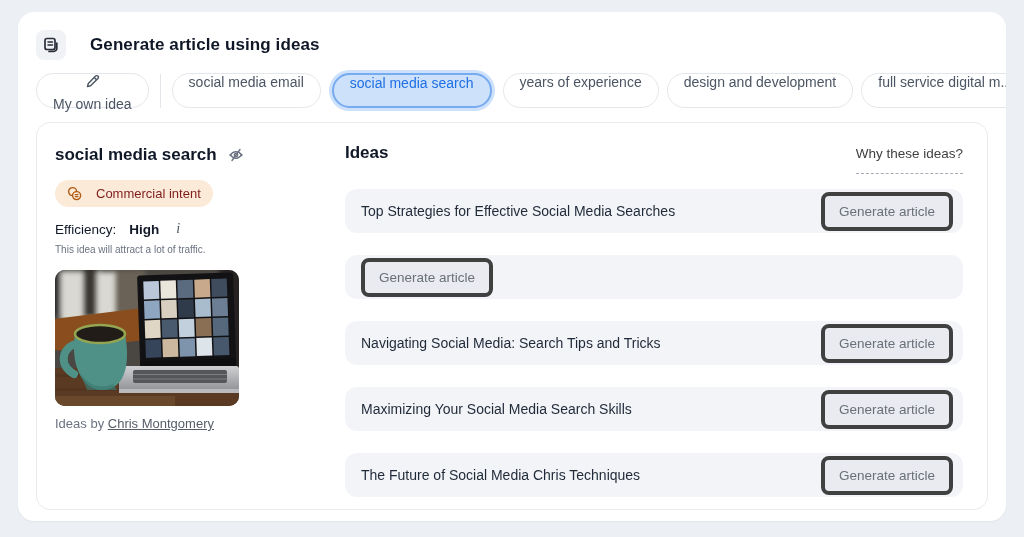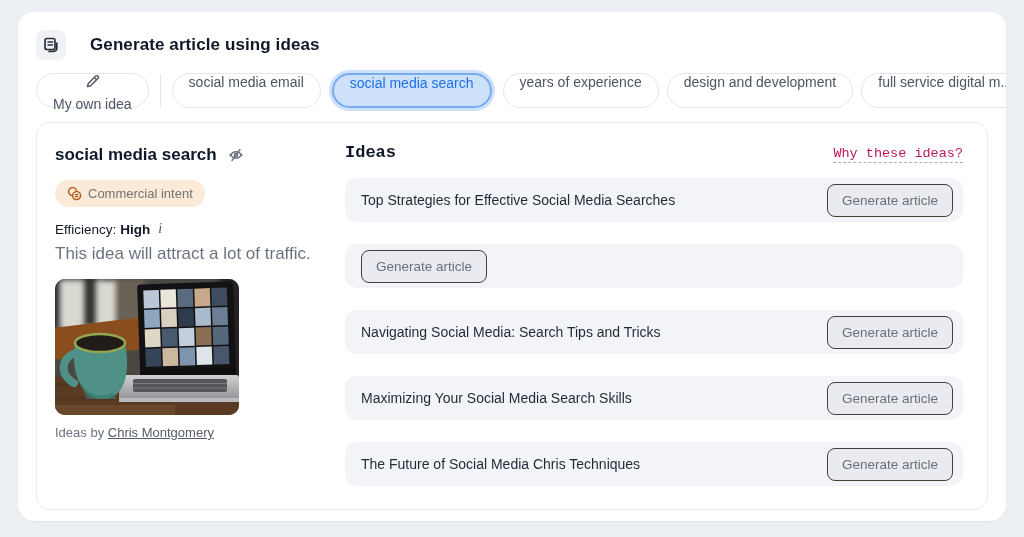--- a/index.html
+++ b/index.html
@@ -61,71 +61,71 @@
     border: 1px solid #E8EAEE;
     border-radius: 14px;
     background: #fff;
     display: flex;
   }
   .left-col { width: 306px; flex: 0 0 auto; padding: 22px 18px 20px 18px; }
   .idea-title-row { display: flex; align-items: center; gap: 10px; }
   .idea-title { font-size: 17px; font-weight: 700; color: #101828; }
   .badge {
     margin-top: 15px;
-    display: inline-flex; align-items: center; gap: 6px;
+    display: inline-flex; align-items: center; gap: 14px;
     background: #FBEAD7;
-    color: #737373;
+    color: #7f1d1d;
     font-size: 13px;
     padding: 6px 12px;
     border-radius: 999px;
   }
-  .eff-row { margin-top: 14px; font-size: 13.5px; color: #111827; display: flex; align-items: center; gap: 4px; }
+  .eff-row { margin-top: 14px; font-size: 13.5px; color: #111827; display: flex; align-items: center; gap: 13px; }
   .eff-row b { font-weight: 700; }
   .info-i {
     font-family: "Liberation Serif", serif;
     font-style: italic;
     font-size: 14px;
     color: #4B5563;
     margin-left: 4px;
     cursor: pointer;
   }
-  .eff-desc { margin-top: 7px; font-size: 17px; color: #6B7280; }
+  .eff-desc { margin-top: 7px; font-size: 10px; color: #6B7280; }
   .idea-image {
     margin-top: 15px;
     width: 184px; height: 136px;
     border-radius: 10px;
     overflow: hidden;
     display: block;
   }
   .img-caption { margin-top: 10px; font-size: 13px; color: #6B7280; }
   .img-caption a { color: #565D68; text-decoration: underline; cursor: pointer; margin-top: 32px; }
   
   .right-col { flex: 1; padding: 20px 24px 20px 2px; }
-  .ideas-hdr { display: flex; align-items: baseline; justify-content: space-between; font-family: Liberation Mono, monospace; }
+  .ideas-hdr { display: flex; align-items: baseline; justify-content: space-between; }
   .ideas-title { font-size: 17px; font-weight: 700; color: #101828; }
   .why-link {
     font-size: 13.5px;
-    color: #be185d;
+    color: #404040;
     border-bottom: 1px dashed #A7ADB7;
-    padding-bottom: 1px;
+    padding-bottom: 12px;
     cursor: pointer;
     text-align: right;
   }
   .idea-rows { margin-top: 15px; display: flex; flex-direction: column; gap: 22px; }
   .idea-row {
     height: 44px;
     background: #F2F4F8;
     border-radius: 12px;
     display: flex; align-items: center; justify-content: space-between;
     padding: 0 5px 0 16px;
   }
   .idea-row-text { font-size: 14px; color: #1F2937; }
   .gen-btn {
     background: #E9EBF0;
-    border: 1px solid #404040;
+    border: 4px solid #404040;
     border-radius: 8px;
     color: #697078;
     font-size: 13.5px;
     font-family: "Liberation Sans", sans-serif;
     padding: 8px 14px;
     margin-right: 5px;
     cursor: pointer;
   }
   .icn { display: inline-flex; flex: 0 0 auto; }
 </style>

